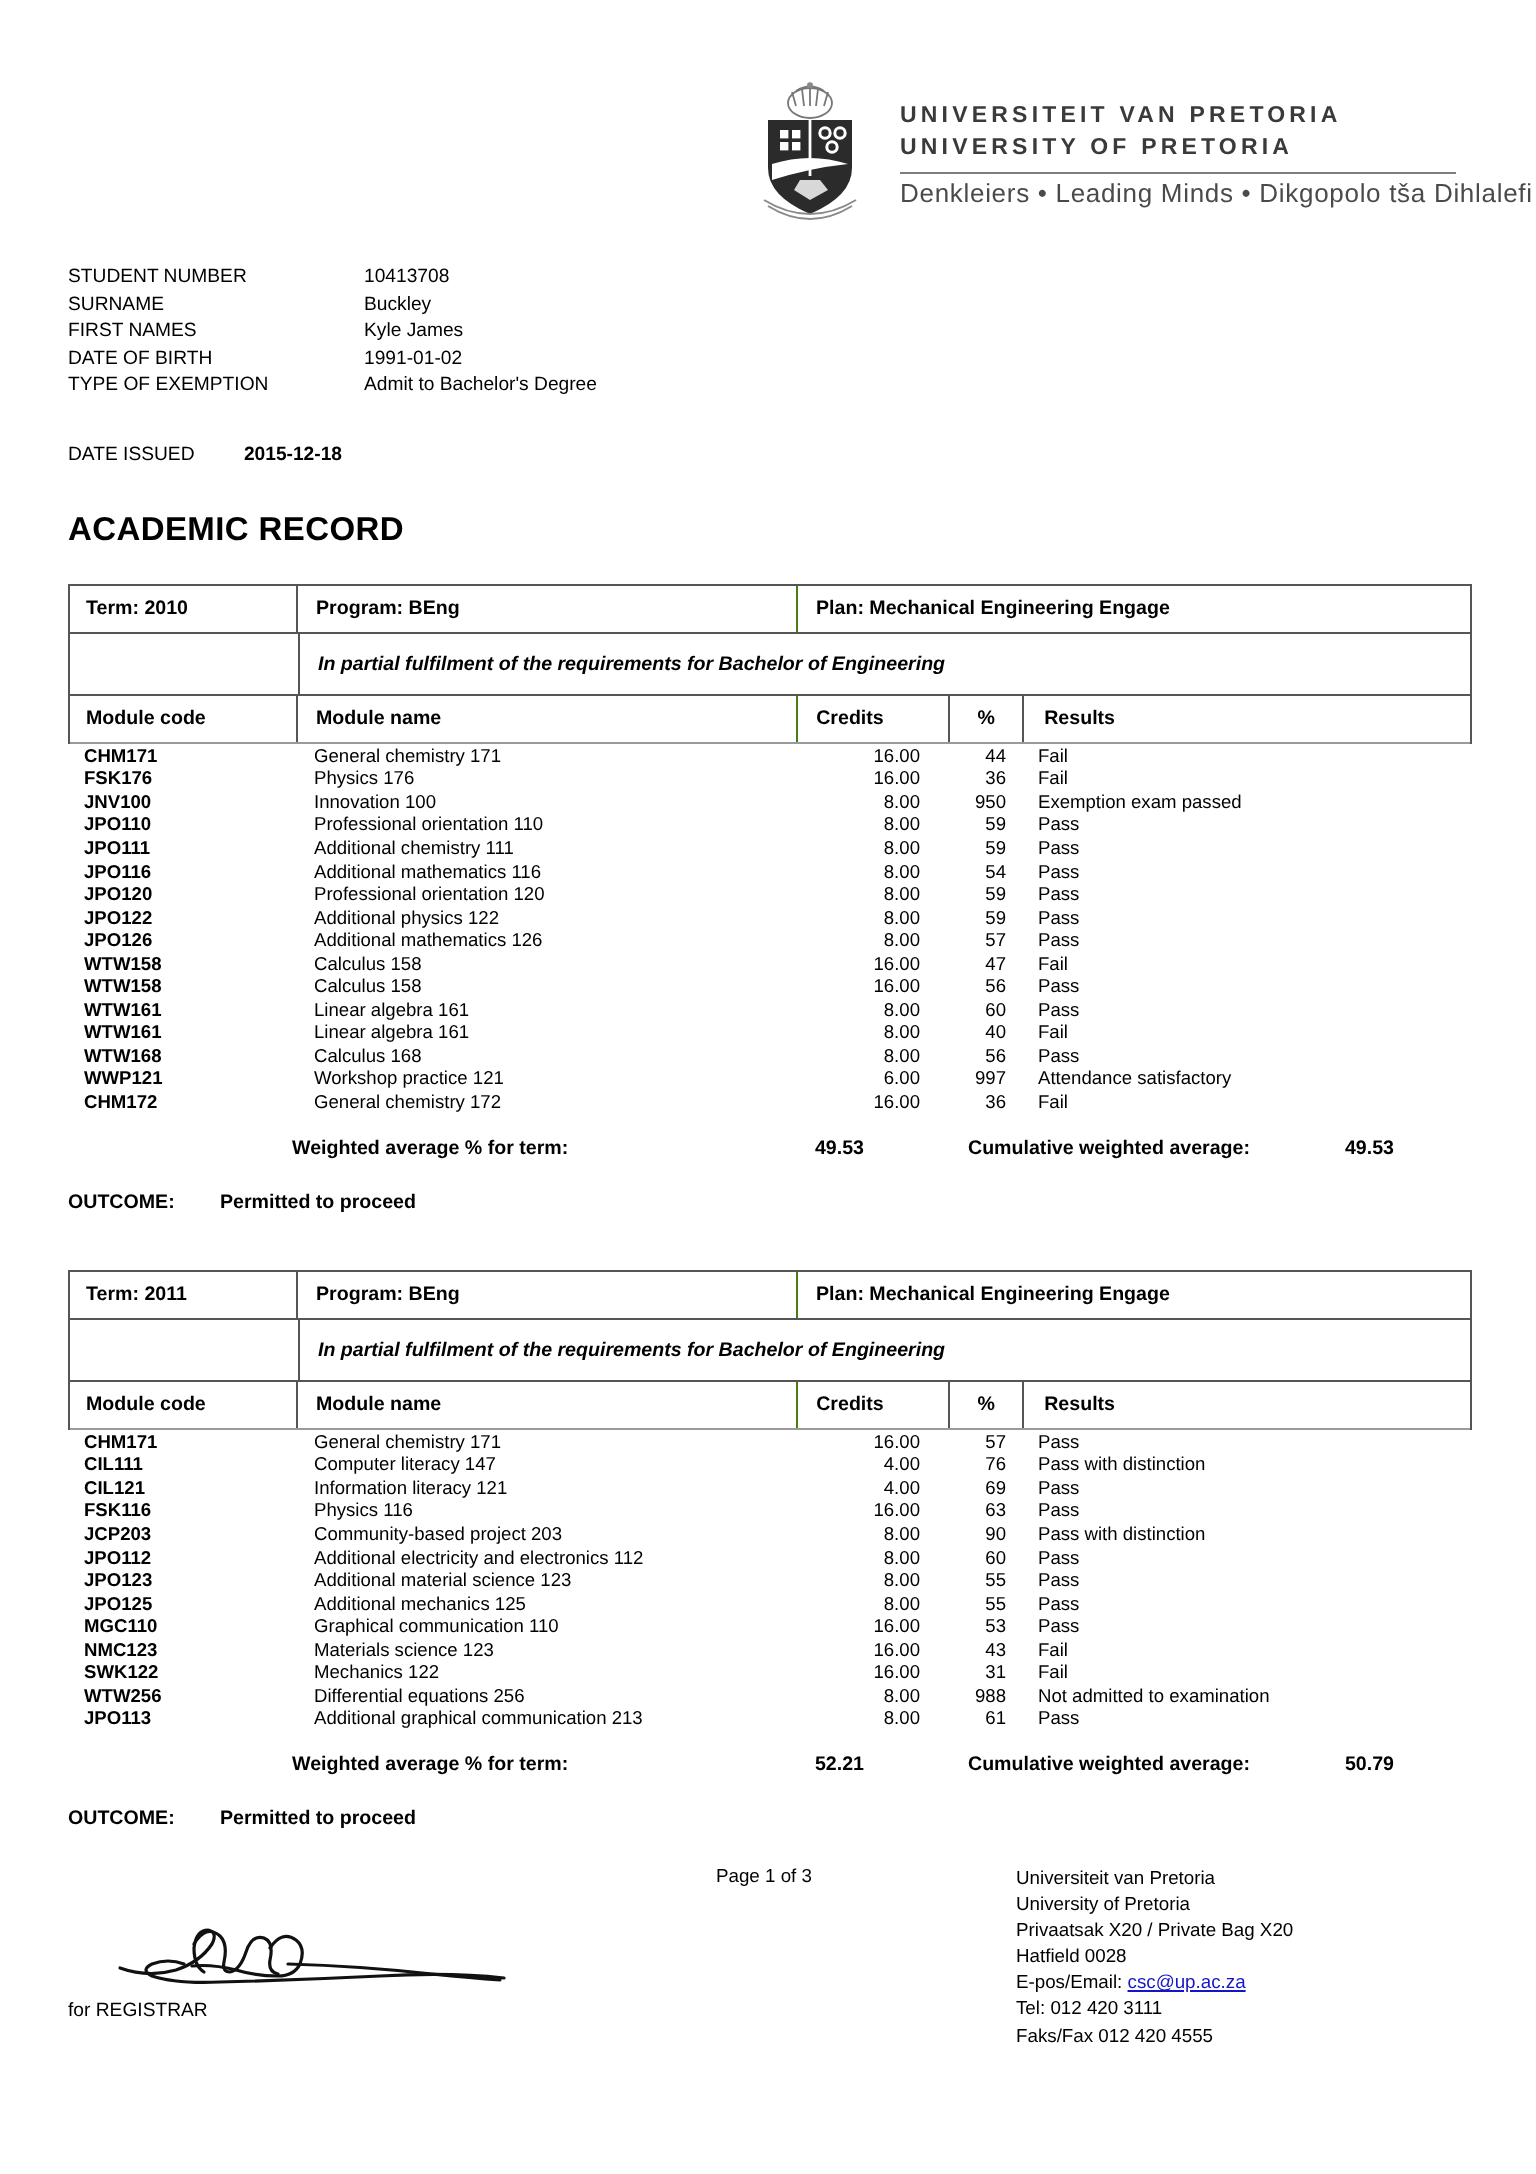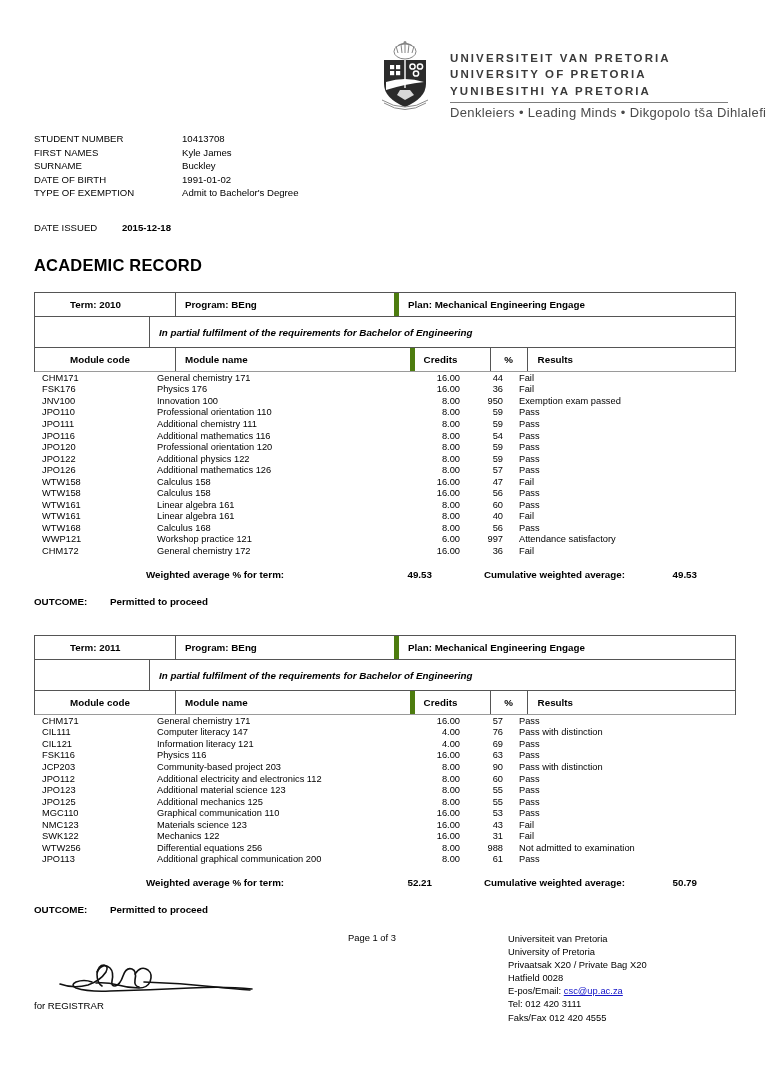--- a/index.html
+++ b/index.html
@@ -105,26 +105,25 @@
   }
   .c-code {
     width: 114px;
     flex: none;
     padding-left: 8px;
     border-right: 1px solid #555;
     height: 100%;
     display: flex;
     align-items: center;
     box-sizing: border-box;
-    margin-left: 27px;
   }
   .c-name {
     flex: 1 1 auto;
     padding-left: 9px;
-    border-right: 5px solid #4d7c0f;
+    border-right: 1px solid #4d7c0f;
     height: 100%;
     display: flex;
     align-items: center;
     box-sizing: border-box;
   }
   .c-plan {
     width: 336px;
     flex: none;
     padding-left: 9px;
     height: 100%;
@@ -180,21 +179,21 @@
     font-style: italic;
   }
 
   
   .mod-rows { font-size: 9.3px; }
   .mod-row {
     display: flex;
     height: 11.55px;
     align-items: center;
   }
-  .m-code { width: 114px; flex: none; padding-left: 8px; box-sizing: border-box; }
+  .m-code { width: 114px; flex: none; padding-left: 8px; box-sizing: border-box; font-weight: bold; }
   .m-name { width: 248px; flex: none; padding-left: 9px; box-sizing: border-box; }
   .m-cred { width: 76px; flex: none; text-align: right; padding-right: 12px; box-sizing: border-box; }
   .m-pct  { width: 37px;  flex: none; text-align: right; padding-right: 6px; box-sizing: border-box; }
   .m-res  { flex: 1 1 auto; padding-left: 10px; box-sizing: border-box; }
 
   
   .avg-line {
     display: flex;
     align-items: center;
     font-size: 9.8px;
@@ -210,21 +209,21 @@
     display: flex;
     font-size: 9.8px;
     font-weight: bold;
     margin-top: 16px;
   }
   .outcome .ol { width: 76px; flex: none; }
 
   
   .pageno {
     position: absolute;
-    left: 348px;
+    left: 358px;
     top: 932px;
     font-size: 9.4px;
   }
   .addr {
     position: absolute;
     left: 508px;
     top: 932px;
     font-size: 9.4px;
     line-height: 13.1px;
   }
@@ -284,38 +283,37 @@
       <path d="M26 50 L36 50 L40 55 L31 60 L23 55 Z" fill="#d8d8d8"></path>
 
       <g fill="none" stroke="#8a8a8a" stroke-width="1">
         <path d="M8 60 Q31 74 54 60"></path>
         <path d="M10 63 Q31 76 52 63"></path>
       </g>
     </svg>
     <div class="lh-text">
       <div class="lh-line">UNIVERSITEIT VAN PRETORIA</div>
       <div class="lh-line">UNIVERSITY OF PRETORIA</div>
-      <div class="lh-line">YUNIBESITHI YA PRETORIA</div>
       <div class="lh-rule"></div>
       <div class="lh-motto">Denkleiers • Leading Minds • Dikgopolo tša Dihlalefi</div>
     </div>
   </div>
 
   <div class="details">
     <div class="row">
       <div class="lbl">STUDENT NUMBER</div>
       <div class="val">10413708</div>
     </div>
     <div class="row">
+      <div class="lbl">SURNAME</div>
+      <div class="val">Buckley</div>
+    </div>
+    <div class="row">
       <div class="lbl">FIRST NAMES</div>
       <div class="val">Kyle James</div>
-    </div>
-    <div class="row">
-      <div class="lbl">SURNAME</div>
-      <div class="val">Buckley</div>
     </div>
     <div class="row">
       <div class="lbl">DATE OF BIRTH</div>
       <div class="val">1991-01-02</div>
     </div>
     <div class="row">
       <div class="lbl">TYPE OF EXEMPTION</div>
       <div class="val">Admit to Bachelor's Degree</div>
     </div>
   </div>
@@ -571,21 +569,21 @@
         </div>
         <div class="mod-row">
           <div class="m-code">WTW256</div>
           <div class="m-name">Differential equations 256</div>
           <div class="m-cred">8.00</div>
           <div class="m-pct">988</div>
           <div class="m-res">Not admitted to examination</div>
         </div>
         <div class="mod-row">
           <div class="m-code">JPO113</div>
-          <div class="m-name">Additional graphical communication 200</div>
+          <div class="m-name">Additional graphical communication 213</div>
           <div class="m-cred">8.00</div>
           <div class="m-pct">61</div>
           <div class="m-res">Pass</div>
         </div>
       </div>
     <div class="avg-line">
       <div class="avg-lbl">Weighted average % for term:</div>
       <div class="avg-v1">52.21</div>
       <div class="avg-lbl2">Cumulative weighted average:</div>
       <div class="avg-v2">50.79</div>

